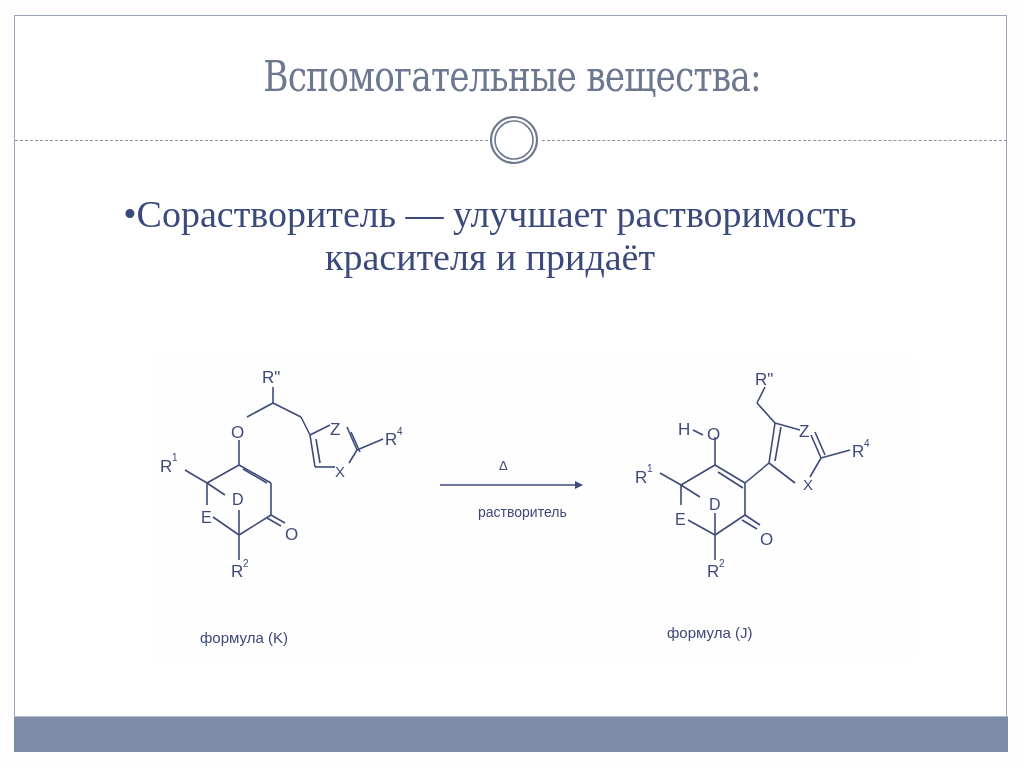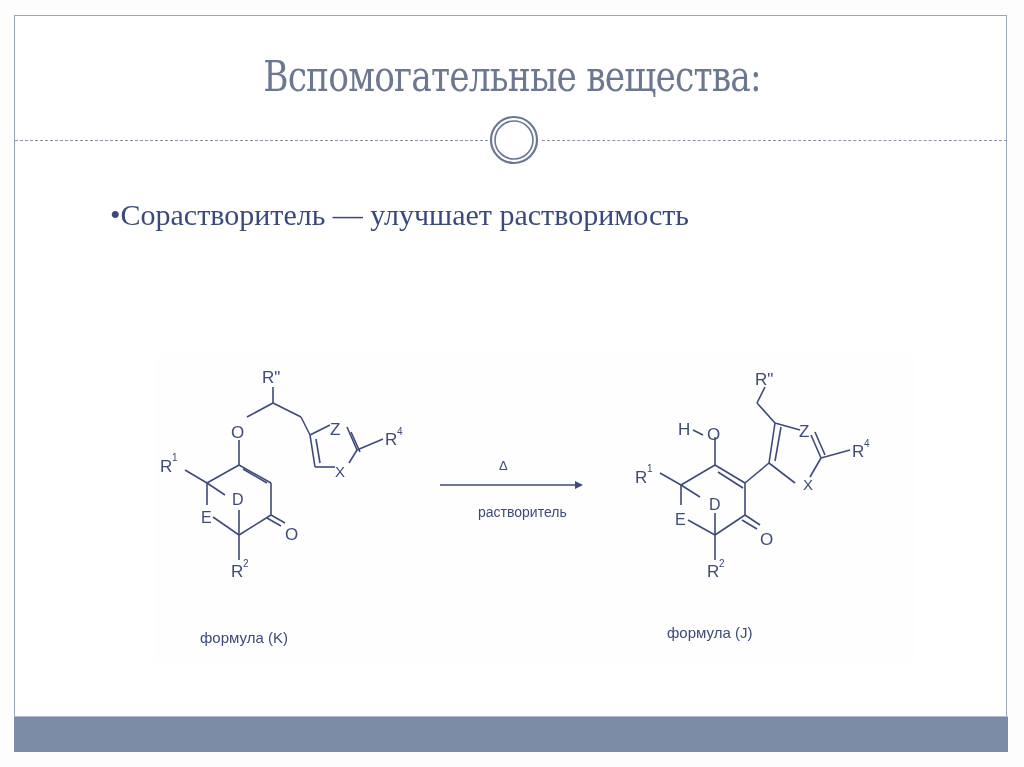--- a/index.html
+++ b/index.html
@@ -3,41 +3,42 @@
 <meta charset="utf-8">
 <style>
   html, body { margin:0; padding:0; }
   body { width:1024px; height:767px; background:#fdfdfd; position:relative; overflow:hidden; }
   .frame { position:absolute; left:14px; top:15px; width:993px; height:736px; border:1px solid #9aa6b8; border-bottom:none; background:#ffffff; box-sizing:border-box; }
   .title { position:absolute; left:0; top:52px; width:1024px; text-align:center; font-family:"DejaVu Serif", serif; font-size:42px; color:#6b7890; letter-spacing:-1px; transform:scaleX(0.82); transform-origin:center; }
   .rule { position:absolute; top:140px; height:0; border-top:1px dashed #8a94a6; }
   .rule.left { left:15px; width:473px; }
   .rule.right { left:542px; width:465px; }
   .ornament { position:absolute; left:488px; top:114px; width:52px; height:52px; }
-  .body-text { position:absolute; left:110px; top:193px; width:760px; font-family:"Liberation Serif", serif; font-size:30px; line-height:43px; color:#3b4a7c; }
+  .body-text { position:absolute; left:110px; top:193px; width:760px; font-family:"Liberation Serif", serif; font-size:38px; line-height:43px; color:#3b4a7c;text-align:center; }
   .figure { position:absolute; left:155px; top:355px; width:760px; height:307px; background:#fefefe; }
   .footer { position:absolute; left:14px; top:716px; width:994px; height:35px; background:#7d8ca6; border-top:1px solid #b0bac8; }
   svg text { font-family:"Liberation Sans", sans-serif; fill:#3e4a7a; }
 </style>
 </head>
 <body>
 
 <div class="frame"></div>
 
 <div class="title">Вспомогательные вещества:</div>
 
 <div class="rule left"></div>
 <div class="rule right"></div>
 <svg class="ornament" viewBox="0 0 52 52">
   <circle cx="26" cy="26" r="23" fill="none" stroke="#6b7890" stroke-width="2.2"></circle>
   <circle cx="26" cy="26" r="19" fill="none" stroke="#6b7890" stroke-width="1.6"></circle>
 </svg>
 
 <div class="body-text">
   <div><span>•</span><span>Сорастворитель — улучшает растворимость</span></div>
+  <div>красителя и придаёт</div>
 </div>
 
 <div class="figure">
   <svg width="760" height="307" viewBox="0 0 760 307">
     <g stroke="#3e4a7a" stroke-width="1.6" fill="none">
 
       <line x1="118" y1="32" x2="118" y2="48"></line>
       <line x1="118" y1="48" x2="92" y2="62"></line>
       <line x1="118" y1="48" x2="146" y2="62"></line>
       <line x1="84" y1="85" x2="84" y2="110"></line>

